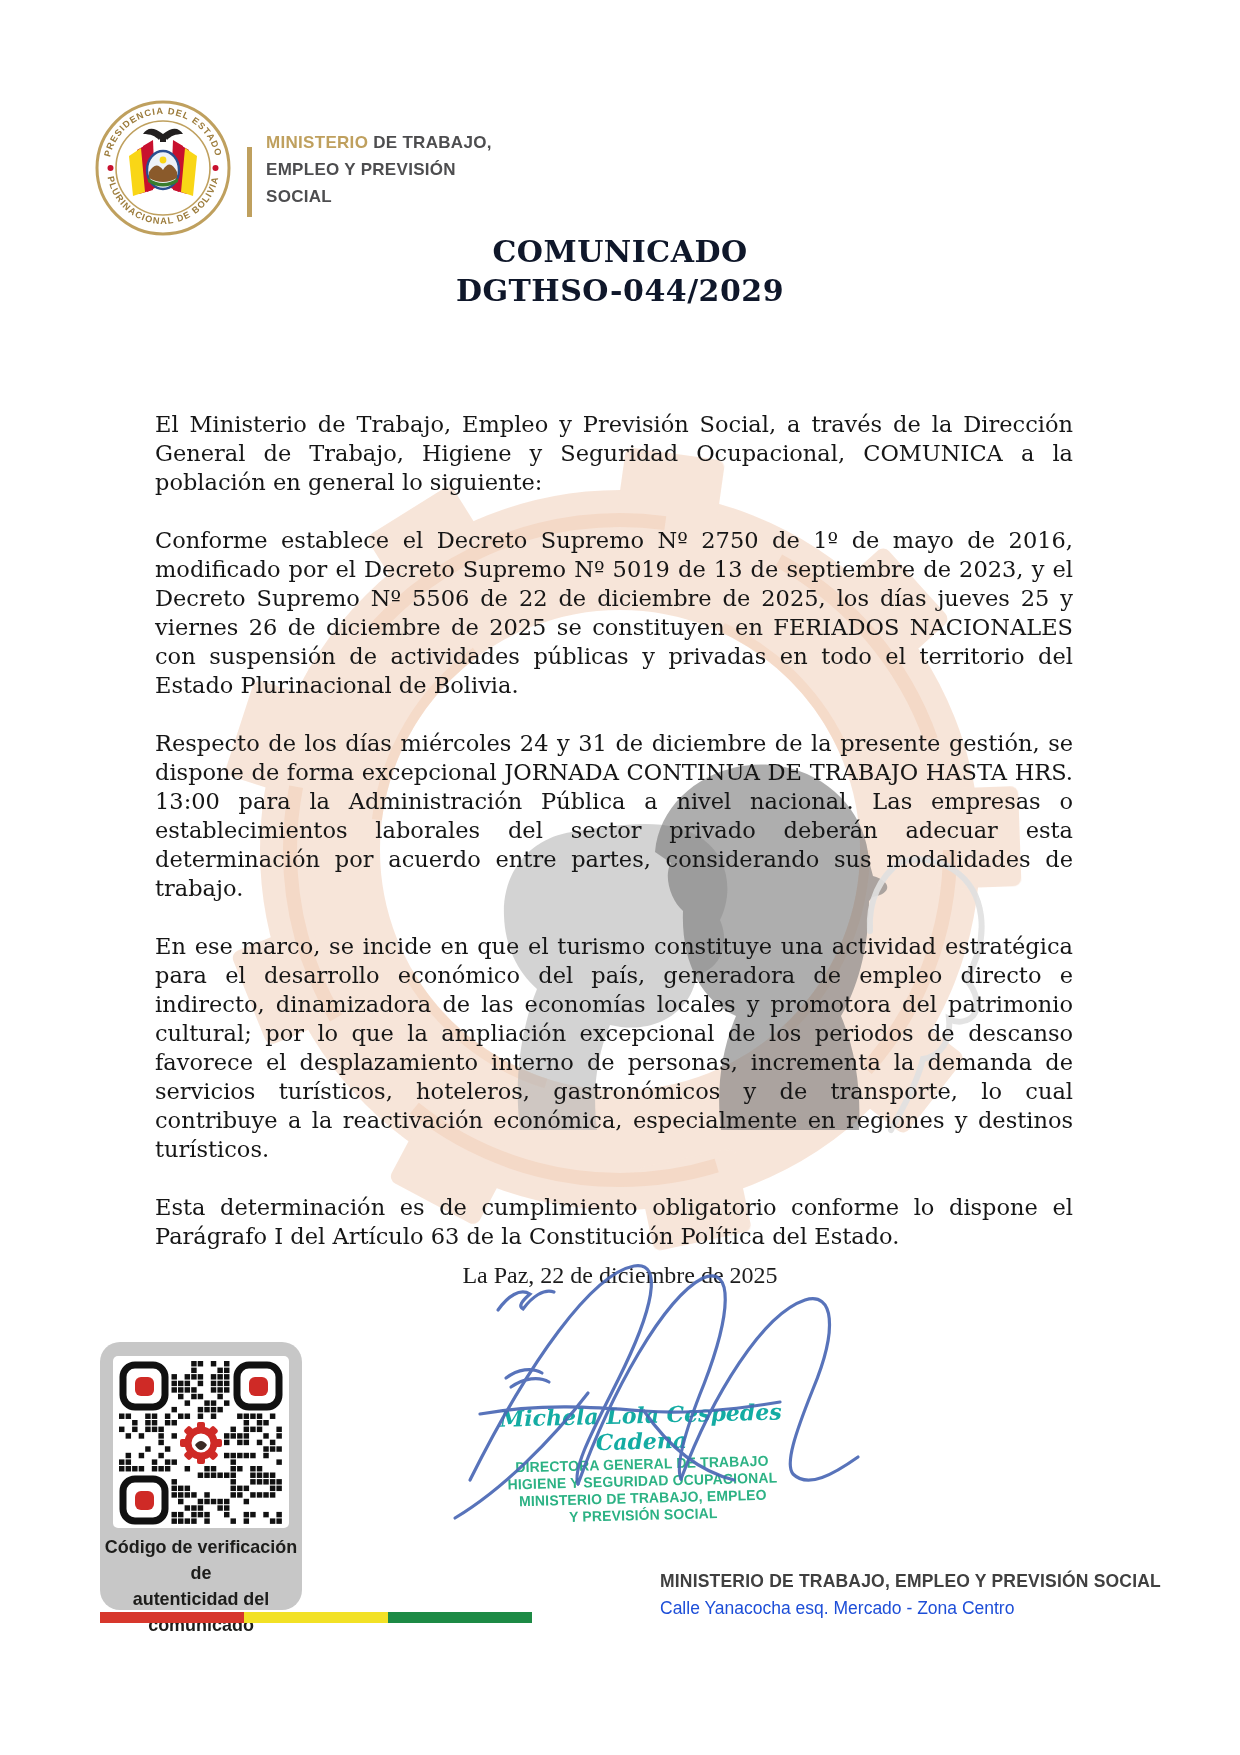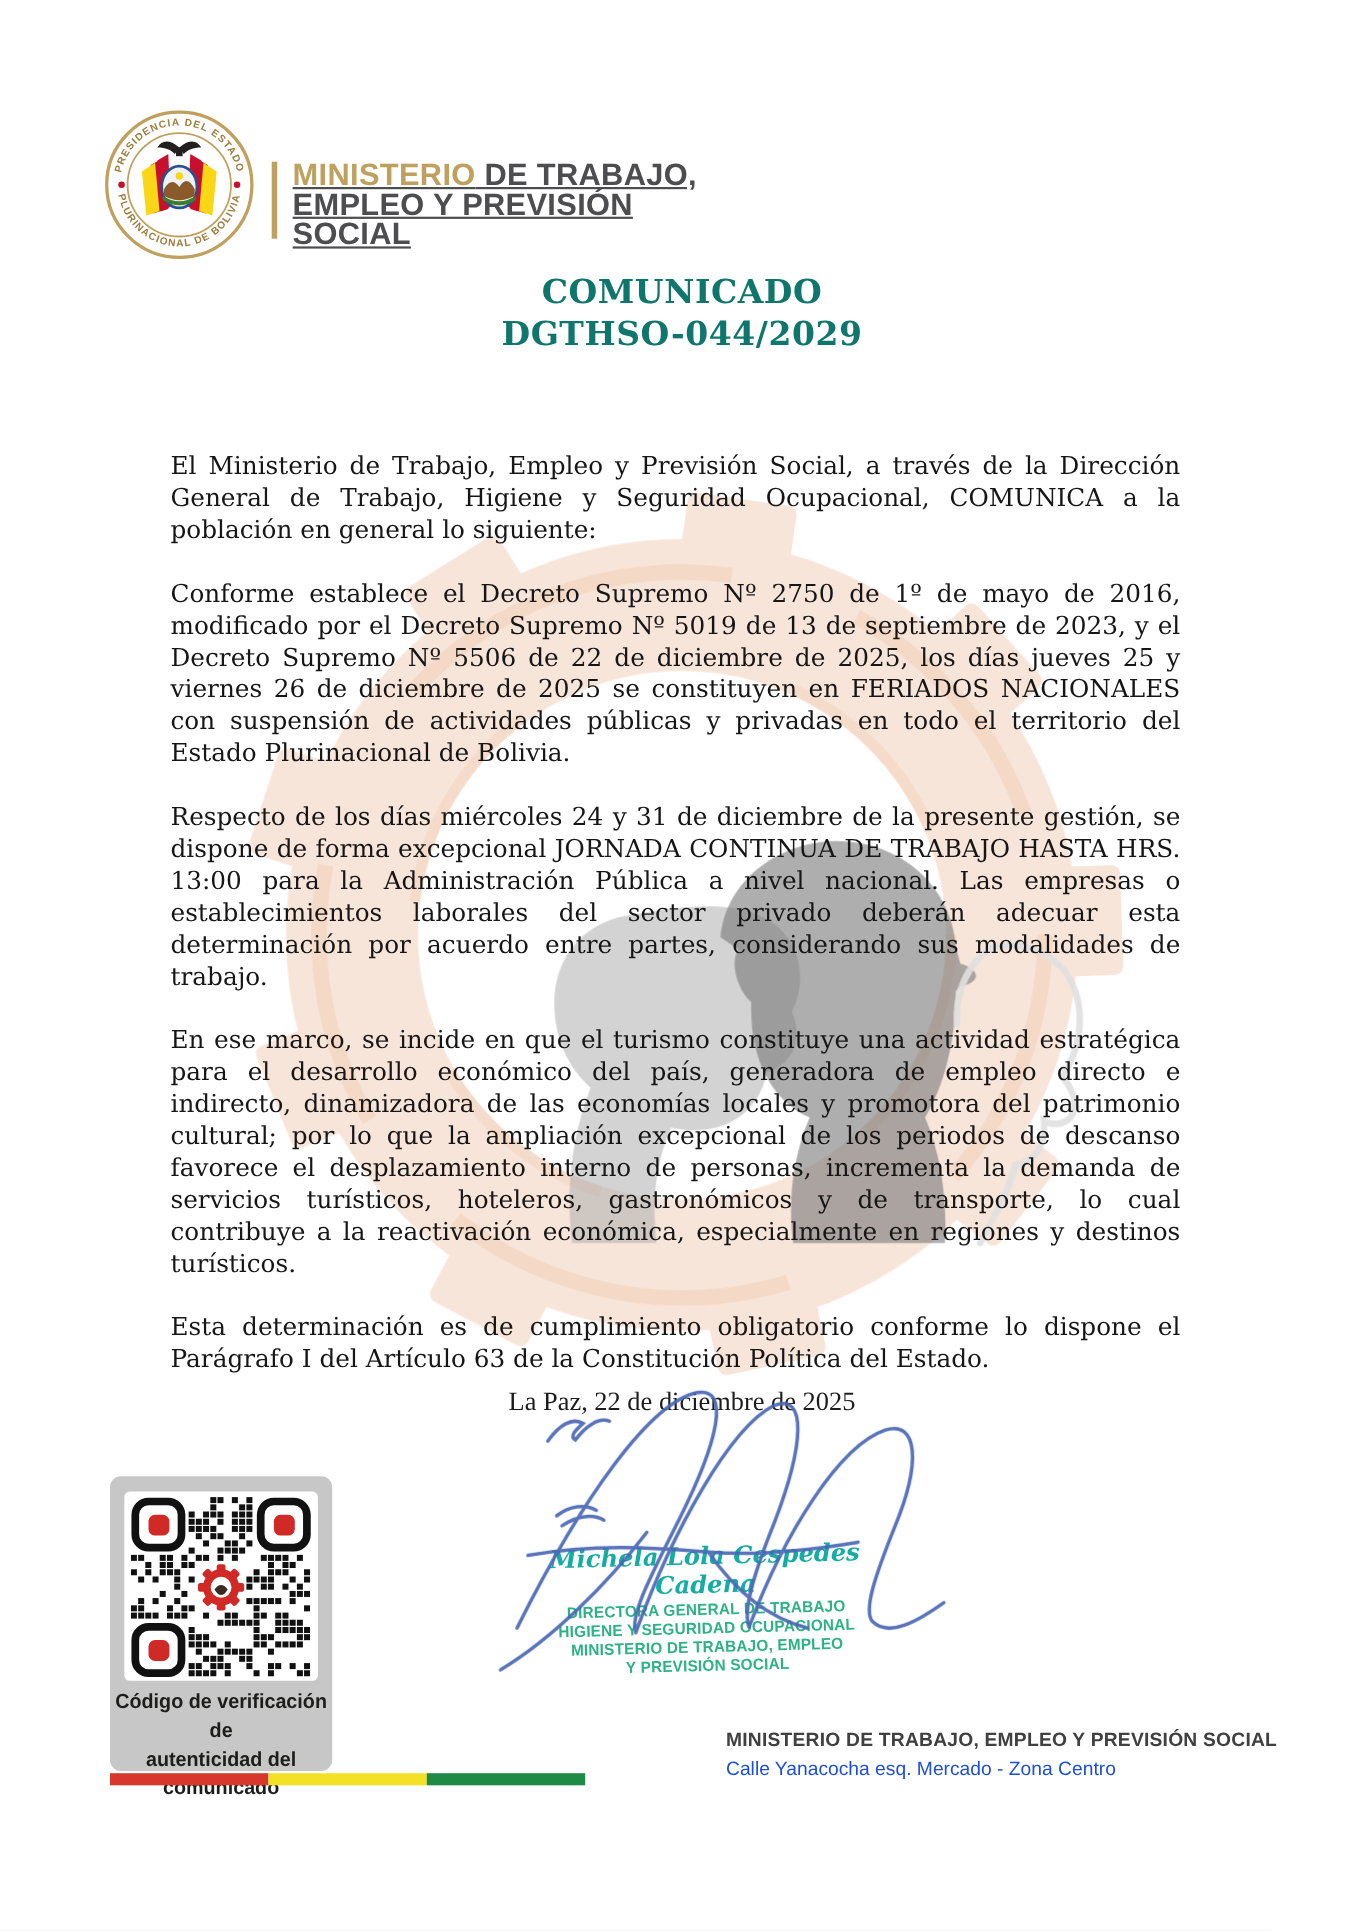--- a/index.html
+++ b/index.html
@@ -6,46 +6,46 @@
   .page{
     position:relative;width:1240px;height:1755px;margin:0 auto;
     background:#ffffff;overflow:hidden;
     font-family:"Liberation Sans",sans-serif;
   }
   
   .watermark{position:absolute;left:200px;top:430px;width:840px;height:840px;z-index:0;pointer-events:none;}
   
   .seal{position:absolute;left:93px;top:98px;width:140px;height:140px;z-index:2;}
   .gold-bar{position:absolute;left:247px;top:147px;width:5px;height:70px;background:#bfa05e;z-index:2;}
-  .ministry{position:absolute;left:266px;top:145px;z-index:2;
-    font-weight:bold;font-size:28px;line-height:27px;color:#4d4d4f;letter-spacing:.3px;text-decoration:underline;}
+  .ministry{position:absolute;left:266px;top:129px;z-index:2;
+    font-weight:bold;font-size:17px;line-height:27px;color:#4d4d4f;letter-spacing:.3px;}
   .ministry .accent{color:#bfa05e;}
   
-  .title{position:absolute;left:0;top:246px;width:100%;text-align:center;z-index:2;
-    font-family:"DejaVu Serif",serif;font-weight:bold;color:#0f766e;
+  .title{position:absolute;left:0;top:232px;width:100%;text-align:center;z-index:2;
+    font-family:"DejaVu Serif",serif;font-weight:bold;color:#0f172a;
     font-size:30px;line-height:39px;letter-spacing:.5px;}
   
   .body-text{position:absolute;left:155px;top:410px;width:930px;height:830px;z-index:1;
     font-family:"DejaVu Serif",serif;font-size:22.5px;line-height:29px;color:#161616;
     text-align:justify;}
   .body-text p{margin:0 12px 29px 0;}
   
   .dateline{position:absolute;left:0;top:1262px;width:100%;text-align:center;z-index:2;
     font-family:"Liberation Serif",serif;font-size:24px;color:#1c1c1c;}
   
   .stamp{position:absolute;left:452px;top:1402px;width:380px;text-align:center;z-index:3;
     transform:rotate(-1.5deg);}
   .stamp .name{font-family:"DejaVu Serif",serif;font-style:italic;font-weight:bold;
     font-size:22px;color:#14aca3;margin-bottom:2px;}
   .stamp .line{font-weight:bold;font-size:14.5px;line-height:17px;color:#2cb284;
     letter-spacing:.2px;transform:scaleX(.96);}
   .signature{position:absolute;left:412px;top:1178px;width:460px;height:345px;z-index:4;pointer-events:none;}
   
   .qr-card{position:absolute;left:100px;top:1342px;width:202px;height:268px;z-index:2;
-    background:#c7c7c7;border-radius:10px;}
+    background:#c7c7c7;border-radius:20px;}
   .qr-white{position:absolute;left:13px;top:14px;width:176px;height:172px;background:#ffffff;border-radius:5px;}
   .qr-white svg{position:absolute;left:6px;top:5px;}
   .qr-caption{position:absolute;left:0;top:192px;width:100%;text-align:center;
     font-weight:bold;font-size:18.5px;line-height:26px;color:#1d1d1b;transform:scaleX(.97);}
   
   .flag-bar{position:absolute;left:100px;top:1612px;width:432px;height:11px;z-index:2;display:flex;}
   .flag-bar .seg{flex:1;height:100%;}
   
   .footer{position:absolute;left:660px;top:1571px;z-index:2;}
   .footer .f-bold{font-weight:bold;font-size:17.5px;color:#404040;letter-spacing:.2px;margin-bottom:6px;}

